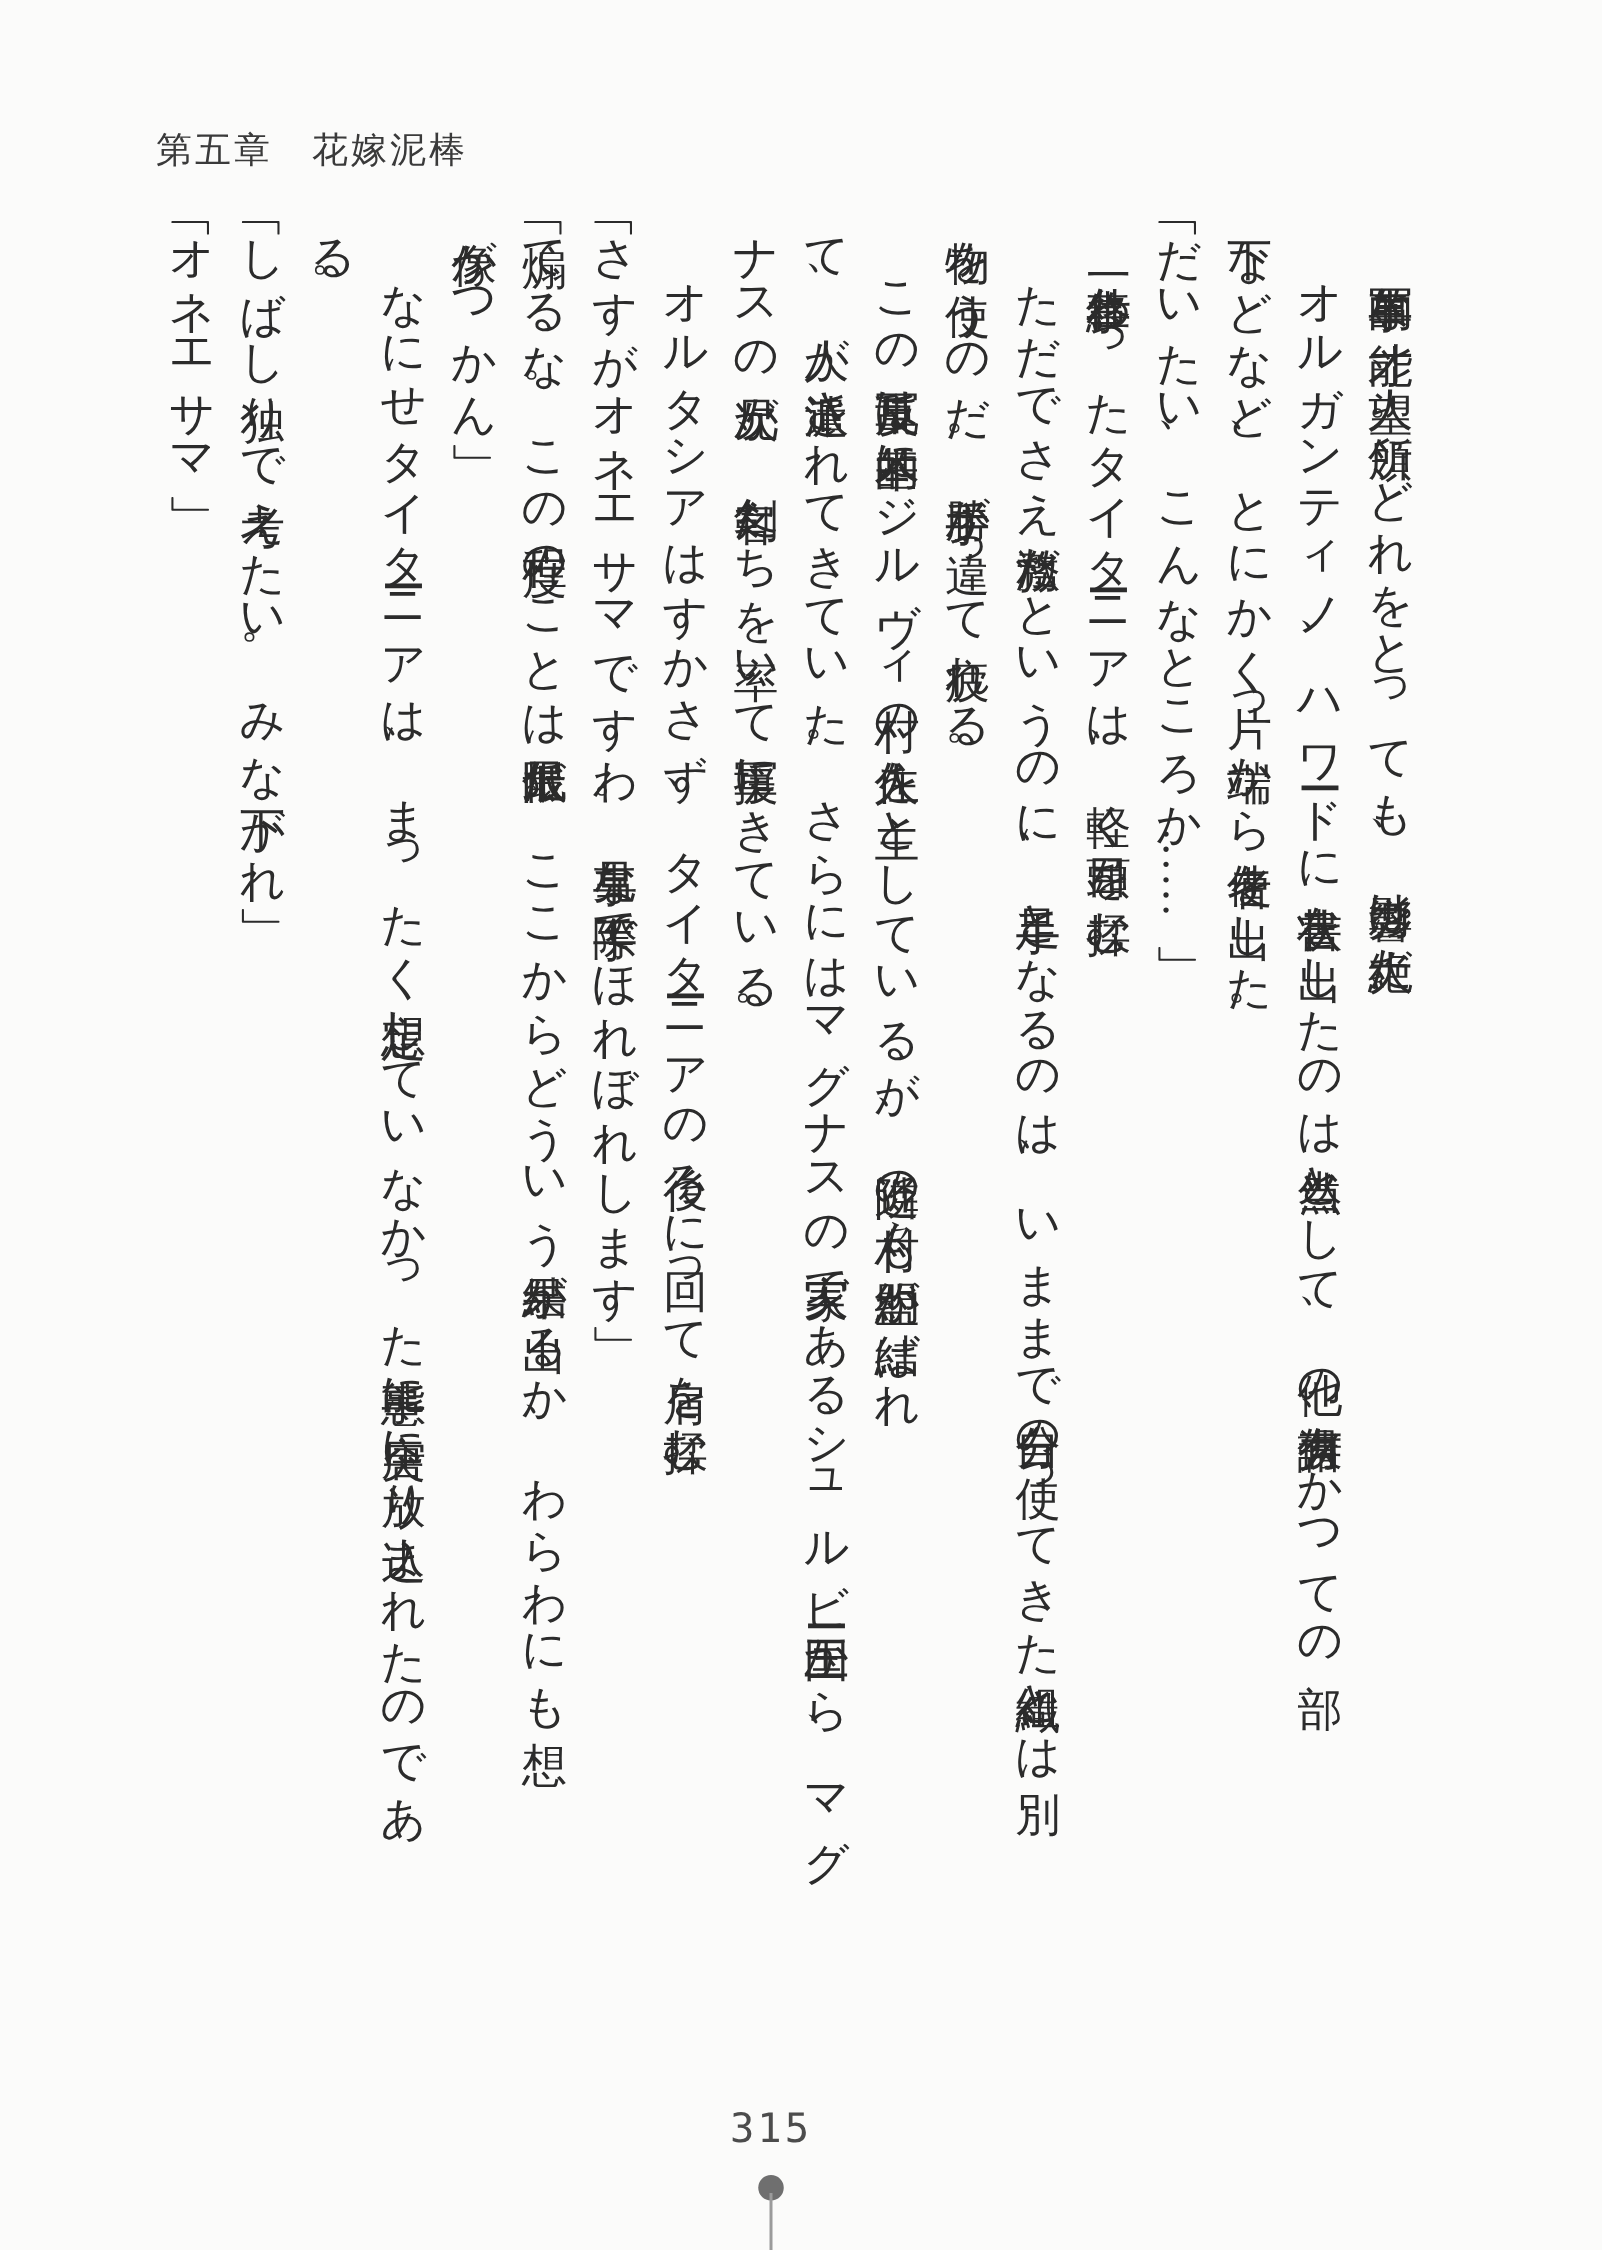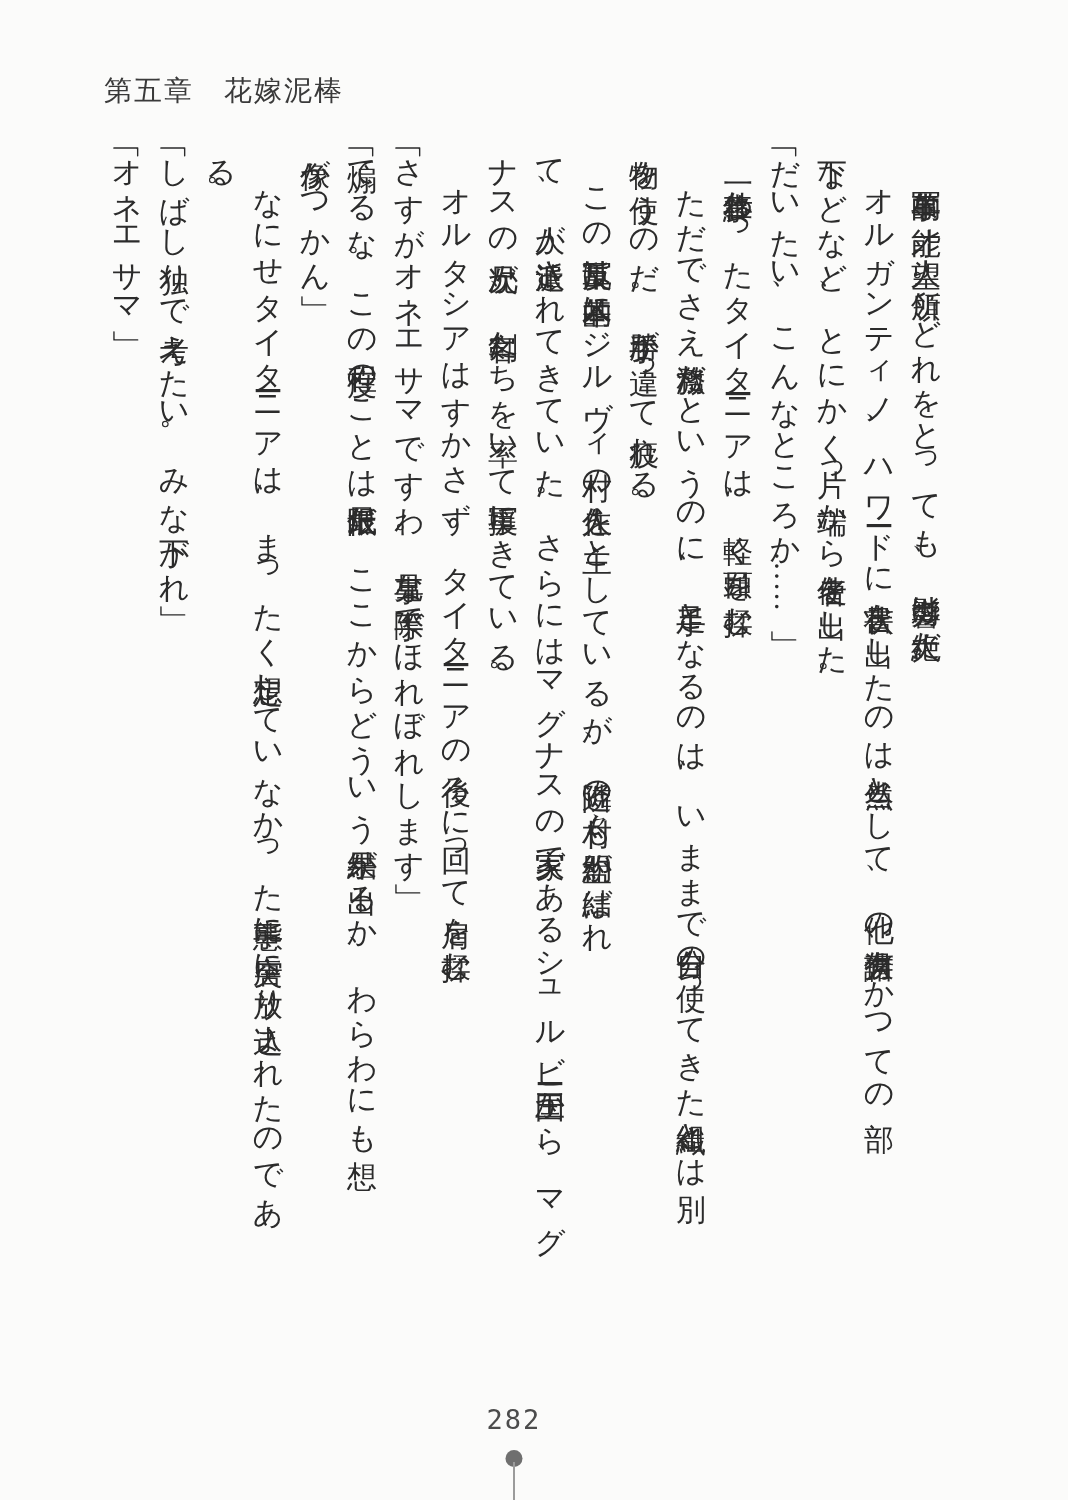--- a/index.html
+++ b/index.html
@@ -11,22 +11,22 @@
     height: 1500px;
     position: relative;
     background: #fbfbfa;
     overflow: hidden;
     font-family: "Liberation Serif", "DejaVu Serif", serif;
   }
   
   .running-head {
     position: absolute;
     left: 104px;
-    top: 72px;
-    font-size: 28px;
+    top: 84px;
+    font-size: 24px;
     letter-spacing: 2px;
     color: #3a3a3a;
     white-space: pre;
   }
   
   .body-text {
     position: absolute;
     top: 138px;
     right: 118px;
     height: 1258px;
@@ -102,16 +102,16 @@
   <p class="col">「さすがオネエサマですわ。見事な手際でほれぼれします」</p>
   <p class="col">「煽てるな。この程度のことは最低限だ。ここからどういう結果が出るか、わらわにも想</p>
   <p class="col">像がつかん」</p>
   <p class="col indent">なにせタイターニアは、まったく想定していなかった事態に唐突に放り込まれたのであ</p>
   <p class="col">る。</p>
   <p class="col">「しばし独りで考えたい。みな下がれ」</p>
   <p class="col">「オネエサマ」</p>
 </div>
 
 <div class="footer">
-  <div class="page-number">282</div>
+  <div class="page-number">315</div>
   <div class="ornament-dot"></div>
   <div class="ornament-line"></div>
 </div>
 
 </body></html>

